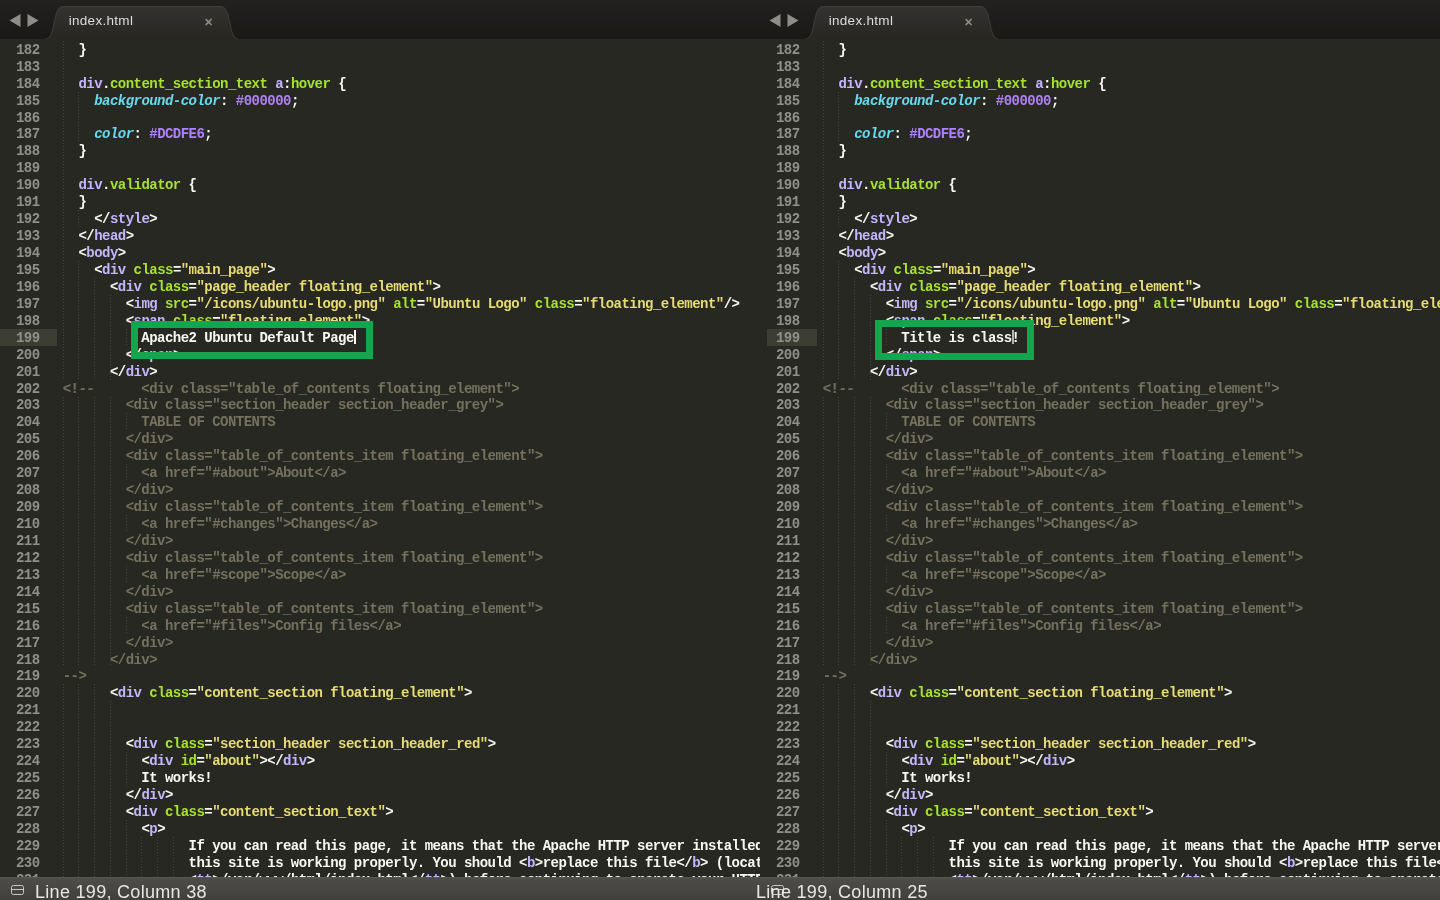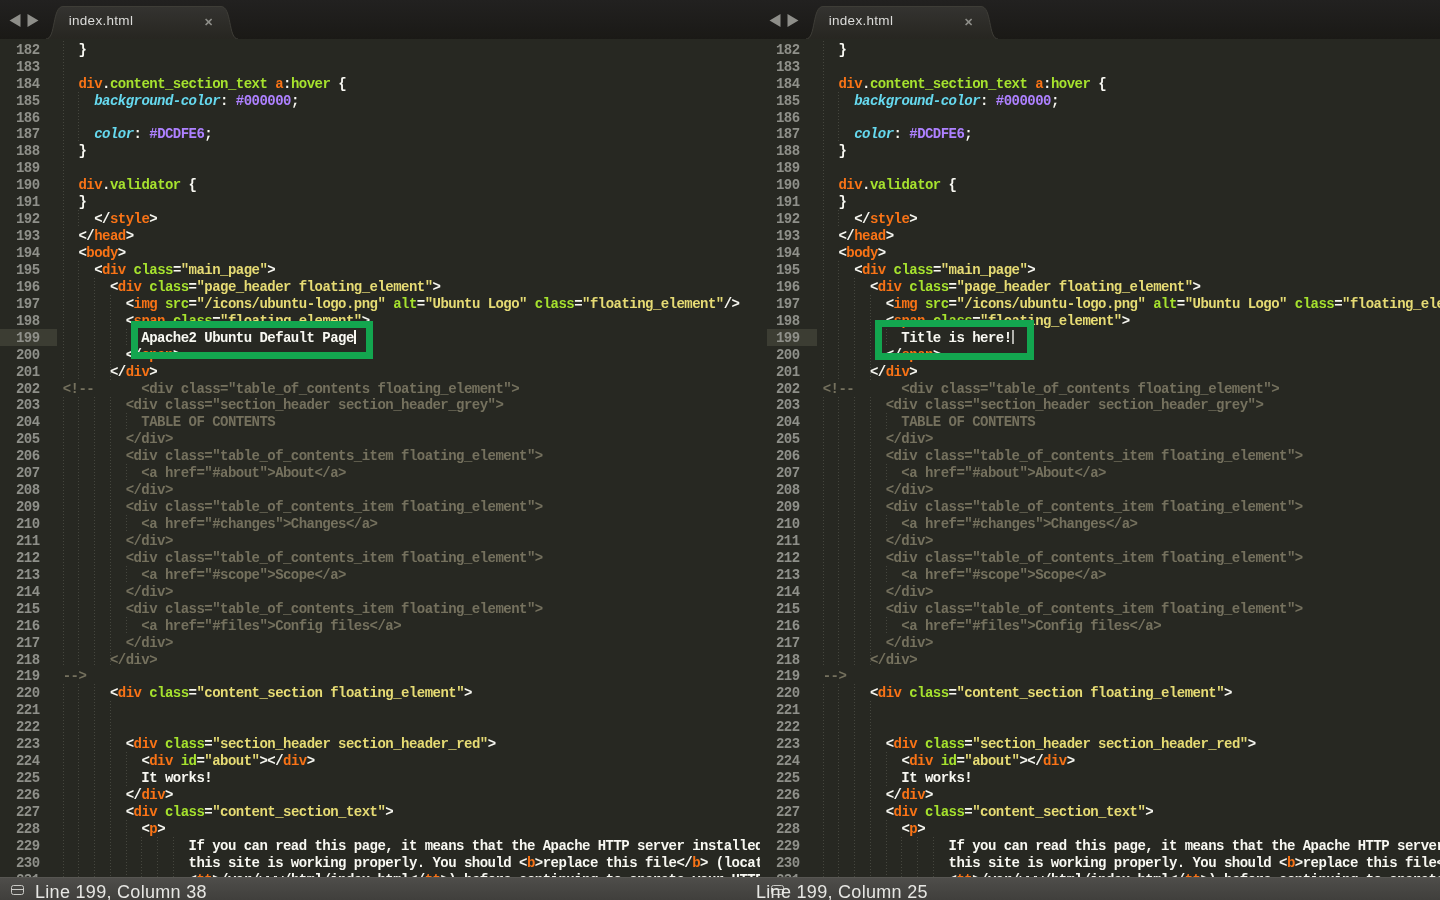--- a/index.html
+++ b/index.html
@@ -5,21 +5,21 @@
 #wrap { position:relative; width:1440px; height:900px; }
 #tabbar { position:absolute; left:0; top:0; z-index:5; display:block; }
 .tabtxt { font-family:"Liberation Sans",sans-serif; font-size:13.5px; fill:#dcdcda; letter-spacing:0.3px; }
 .tabx { font-family:"Liberation Sans",sans-serif; font-size:11px; fill:#8e8e89; font-weight:bold; }
 .pane { position:absolute; top:0; height:900px; overflow:hidden; }
 pre { position:absolute; top:41.8px; font-family:"Liberation Mono",monospace;
   font-size:14px; letter-spacing:-0.533px; line-height:16.93px; font-weight:bold; }
 .nums { left:0; width:39.6px; text-align:right; color:#8f908a; }
 .code { left:62.7px; color:#f8f8f2; }
 i { font-style:normal; }
-.w { color:#f8f8f2; } .p { color:#f97316; } .g { color:#a6e22e; }
+.w { color:#f8f8f2; } .p { color:#c4b5fd; } .g { color:#a6e22e; }
 .y { color:#e6db74; } .u { color:#ae81ff; } .m { color:#75715e; }
 .c { color:#66d9ef; font-style:italic; }
 .linehl { position:absolute; height:16.93px; background:#3c3d33; }
 .guide { position:absolute; width:1px; background-image:repeating-linear-gradient(180deg,#45463e 0px,#45463e 1px,transparent 1px,transparent 3px); }
 .caret { position:absolute; width:2px; height:14px; background:#f8f8f0; }
 .caret2 { position:absolute; width:2px; height:14px; background:#b3b3ae; }
 .gbox { position:absolute; border:7px solid #13a64f; z-index:3; }
 #status { position:absolute; left:0; top:877px; width:1440px; height:23px; z-index:6;
   background:linear-gradient(#4e4d4a,#403f3c); border-top:1px solid #575652; }
 .sticon { position:absolute; top:7px; width:13px; height:10px; border:1.5px solid #c9c9c5; border-radius:2.5px; }
@@ -245,21 +245,21 @@
 
   <i class="p">div</i><i class="w">.</i><i class="g">validator</i><i class="w"> {</i>
 <i class="w">  }</i>
     <i class="w">&lt;/</i><i class="p">style</i><i class="w">&gt;</i>
   <i class="w">&lt;/</i><i class="p">head</i><i class="w">&gt;</i>
   <i class="w">&lt;</i><i class="p">body</i><i class="w">&gt;</i>
     <i class="w">&lt;</i><i class="p">div</i> <i class="g">class</i><i class="w">=</i><i class="y">"main_page"</i><i class="w">&gt;</i>
       <i class="w">&lt;</i><i class="p">div</i> <i class="g">class</i><i class="w">=</i><i class="y">"page_header floating_element"</i><i class="w">&gt;</i>
         <i class="w">&lt;</i><i class="p">img</i> <i class="g">src</i><i class="w">=</i><i class="y">"/icons/ubuntu-logo.png"</i> <i class="g">alt</i><i class="w">=</i><i class="y">"Ubuntu Logo"</i> <i class="g">class</i><i class="w">=</i><i class="y">"floating_element"</i>
         <i class="w">&lt;</i><i class="p">span</i> <i class="g">class</i><i class="w">=</i><i class="y">"floating_element"</i><i class="w">&gt;</i>
-<i class="w">          Title is here!</i>
+<i class="w">          Title is class!</i>
         <i class="w">&lt;/</i><i class="p">span</i><i class="w">&gt;</i>
       <i class="w">&lt;/</i><i class="p">div</i><i class="w">&gt;</i>
 <i class="m">&lt;!--      &lt;div class="table_of_contents floating_element"&gt;</i>
 <i class="m">        &lt;div class="section_header section_header_grey"&gt;</i>
 <i class="m">          TABLE OF CONTENTS</i>
 <i class="m">        &lt;/div&gt;</i>
 <i class="m">        &lt;div class="table_of_contents_item floating_element"&gt;</i>
 <i class="m">          &lt;a href="#about"&gt;About&lt;/a&gt;</i>
 <i class="m">        &lt;/div&gt;</i>
 <i class="m">        &lt;div class="table_of_contents_item floating_element"&gt;</i>

